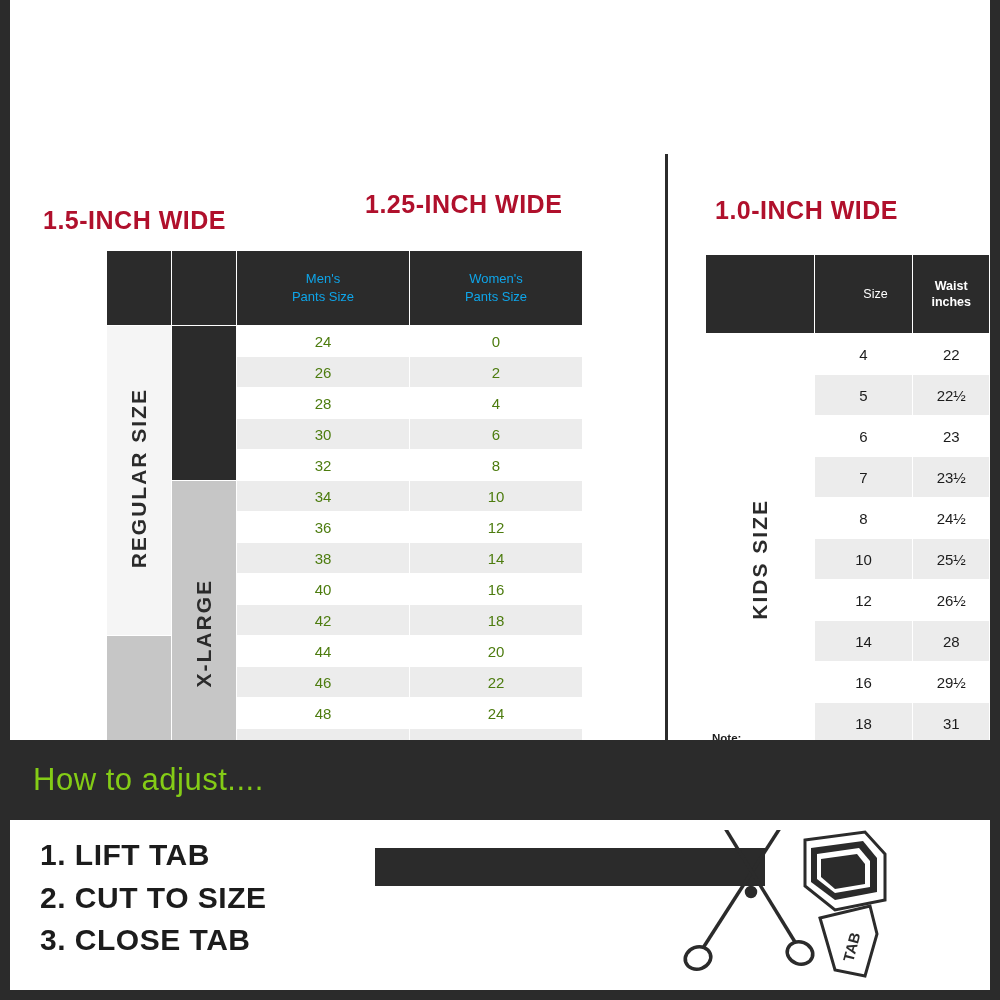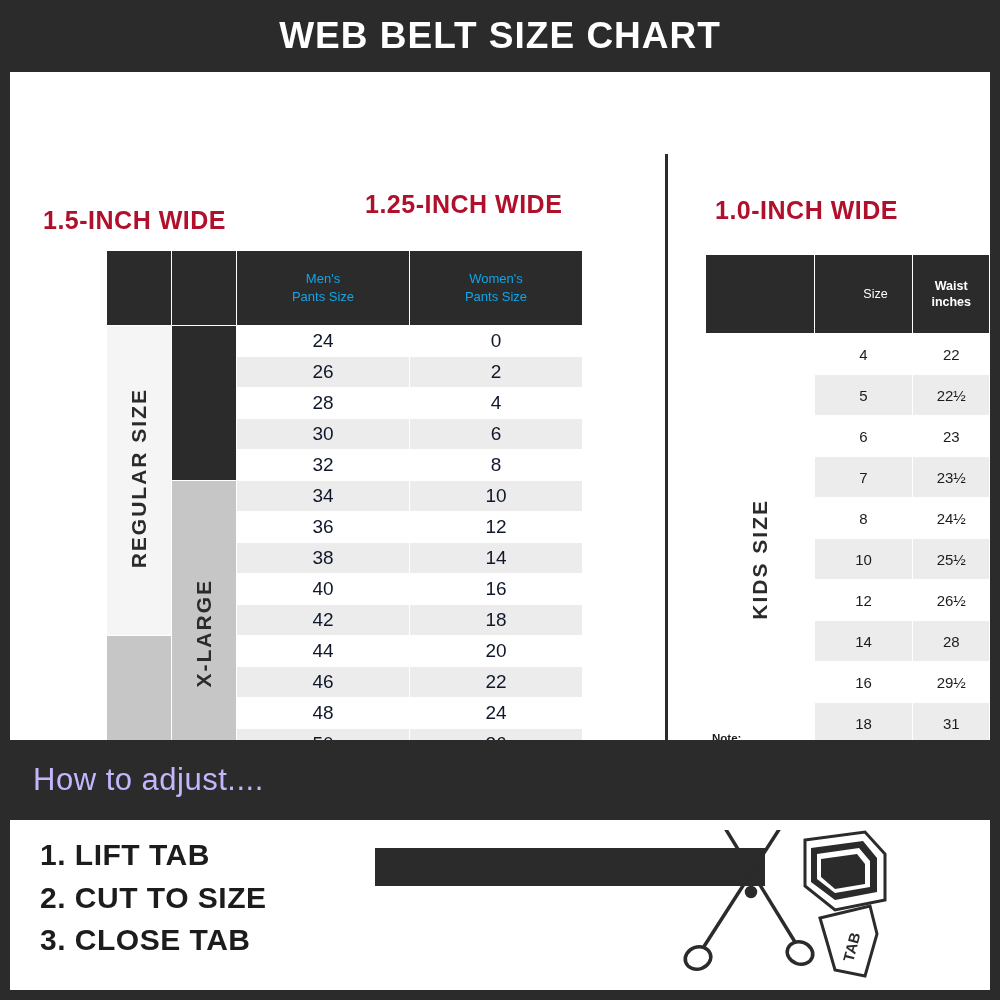--- a/index.html
+++ b/index.html
@@ -120,22 +120,22 @@
     display: inline-block;
   }
   .side-regular { background: #f5f5f5; }
   .side-xlarge  { background: #c6c6c6; }
   .side-blank-dark { background: #2b2b2b; }
   .side-xl-inner { background: #c6c6c6; }
 
   .data-cell {
     width: 172px;
     height: 30px;
-    font-size: 19px;
-    color: #0f172a;
+    font-size: 15px;
+    color: #4d7c0f;
     margin-top: 24px;
   }
   .row-a .data-cell { background: #ffffff; }
   .row-b .data-cell { background: #ececec; }
 
   
   .kids-wrap {
     position: absolute;
     left: 695px;
     top: 182px;
@@ -200,21 +200,21 @@
     width: 1000px;
     height: 80px;
     background: #2b2b2b;
     color: #ffffff;
   }
   .adjust-title {
     position: absolute;
     left: 33px;
     top: 22px;
     font-size: 31px;
-    color: #c4b5fd;
+    color: #84cc16;
     font-weight: normal;
     letter-spacing: 0.5px;
   }
   .bottom {
     position: absolute;
     left: 10px;
     top: 820px;
     width: 980px;
     height: 122px;
     background: #ffffff;
@@ -249,23 +249,20 @@
   }
 </style>
 </head>
 <body>
 
 <div id="page">
 
   <div class="frame-left"></div>
   <div class="frame-right"></div>
 
-  <div class="header">
-    <div class="header-title">WEB BELT SIZE CHART</div>
-  </div>
 
   <div class="main">
 
     <div class="section-heading" id="h15">1.5-INCH WIDE</div>
     <div class="section-heading" id="h125">1.25-INCH WIDE</div>
     <div class="section-heading" id="h10">1.0-INCH WIDE</div>
 
     <div class="divider-v"></div>
 
     <div class="adult-wrap">

